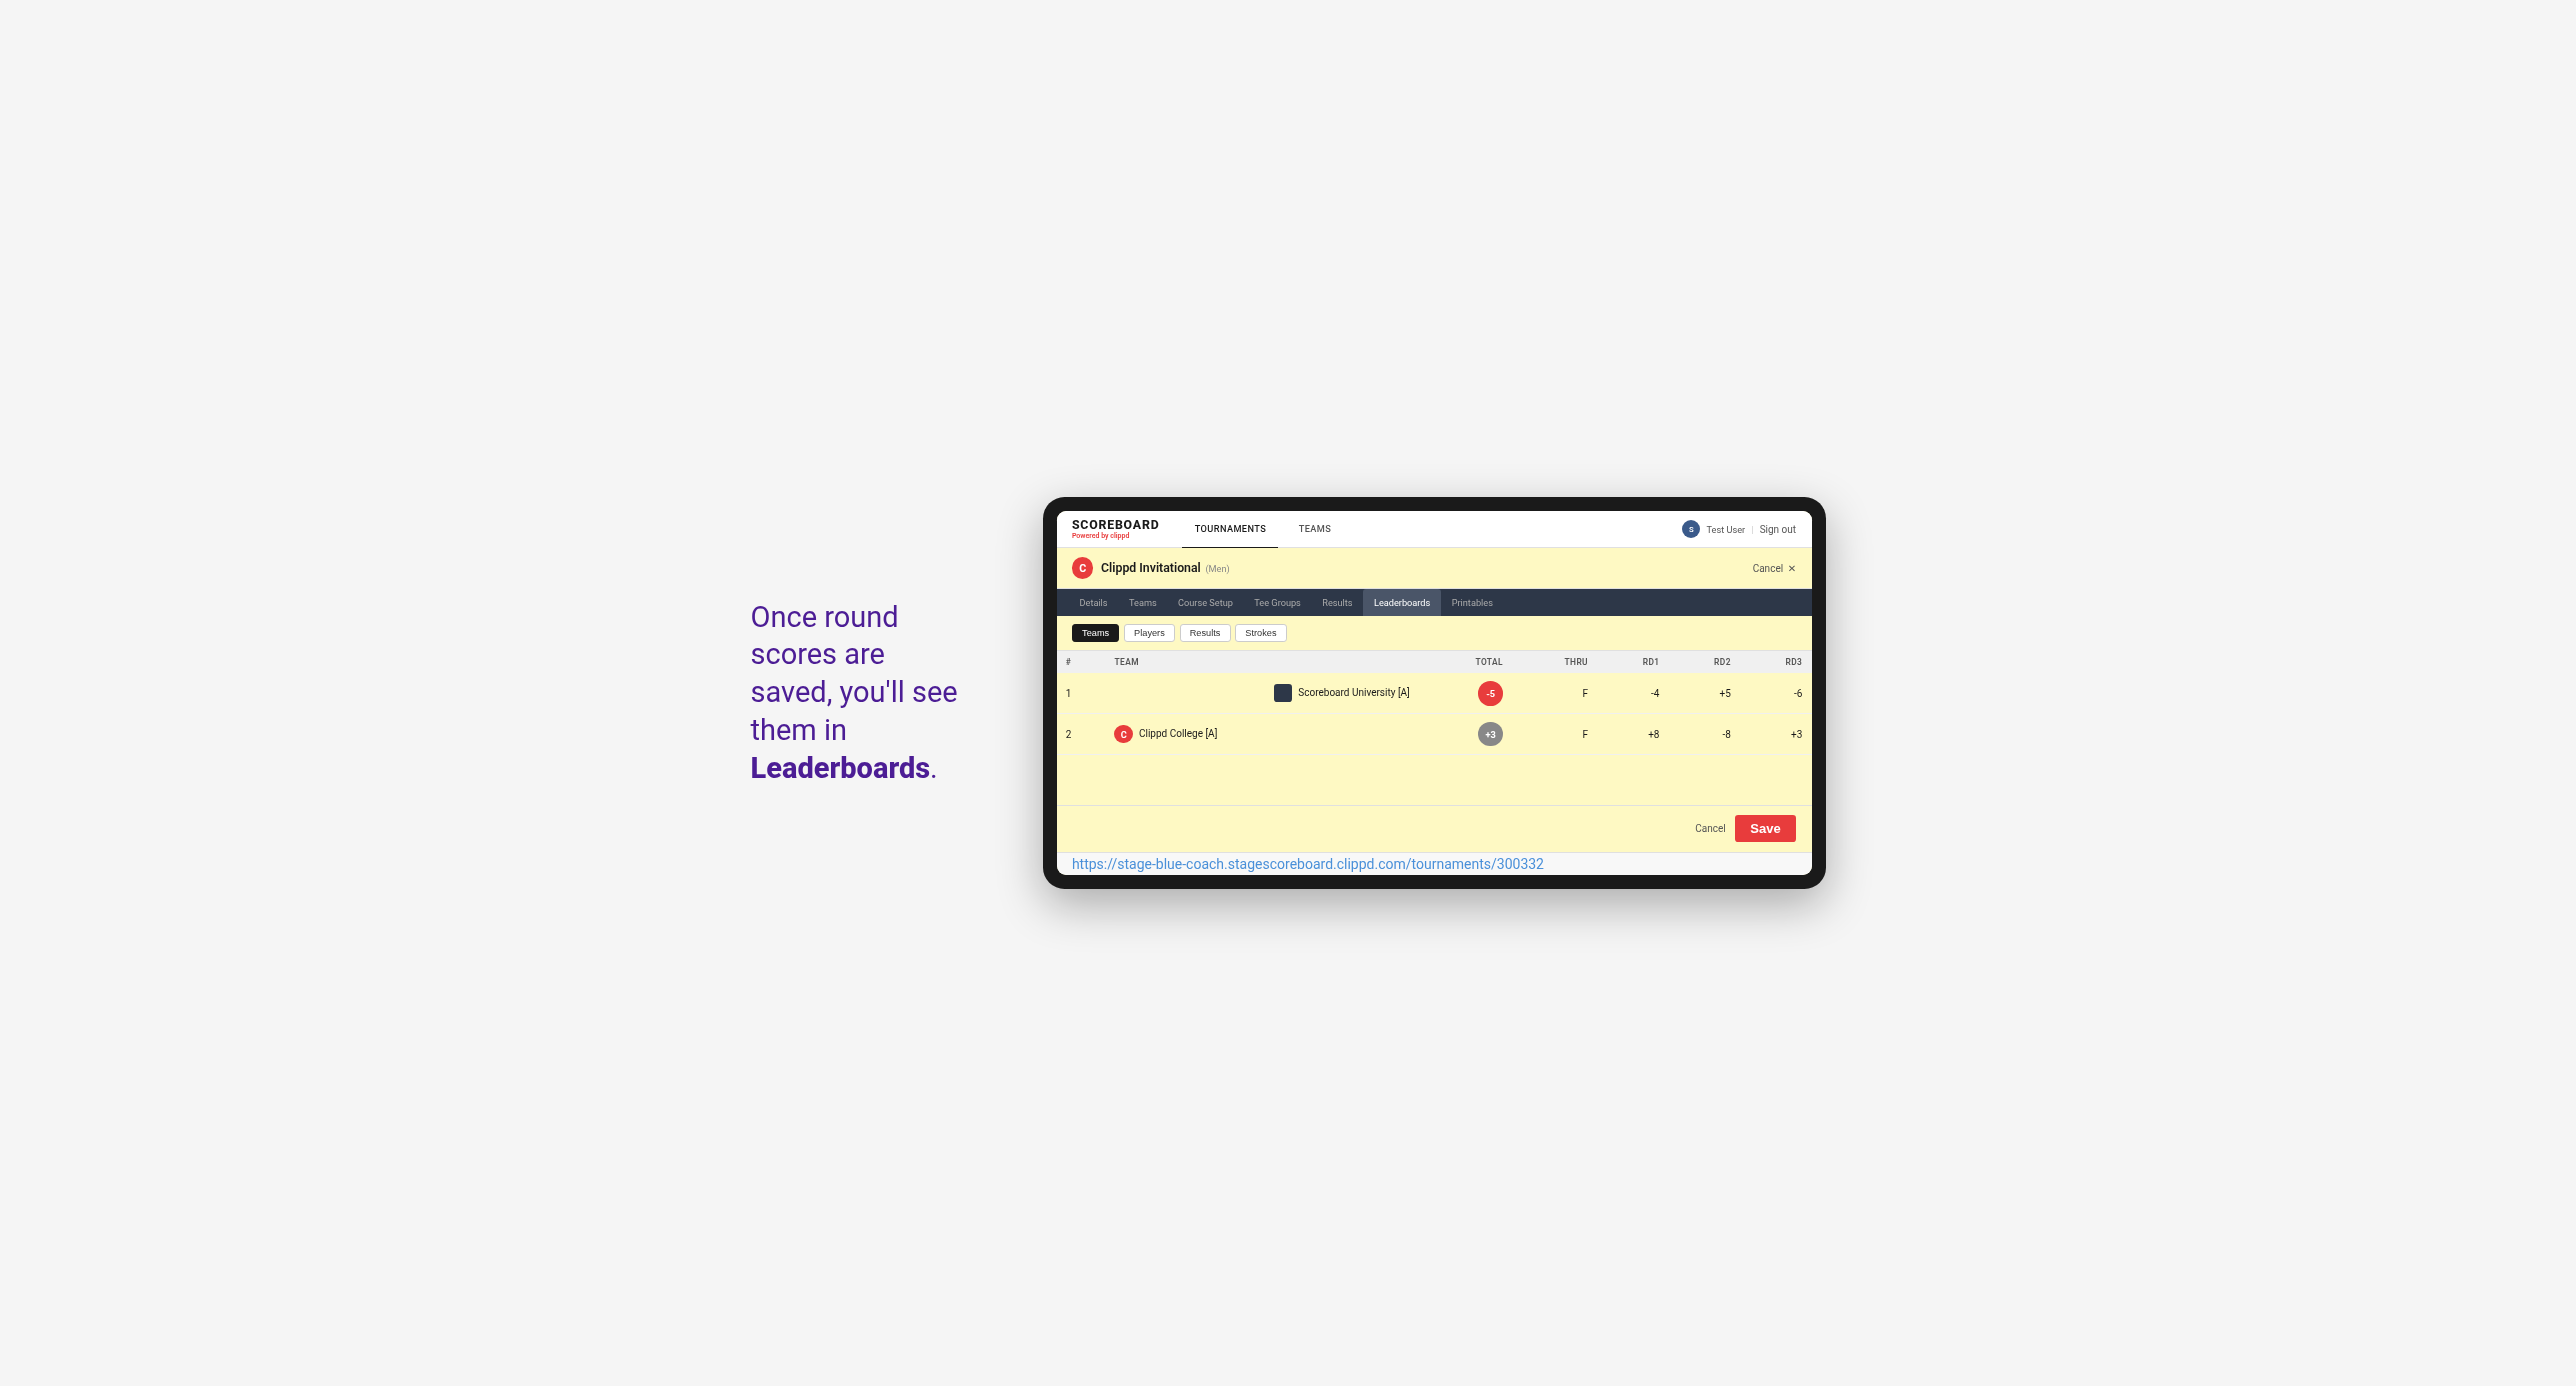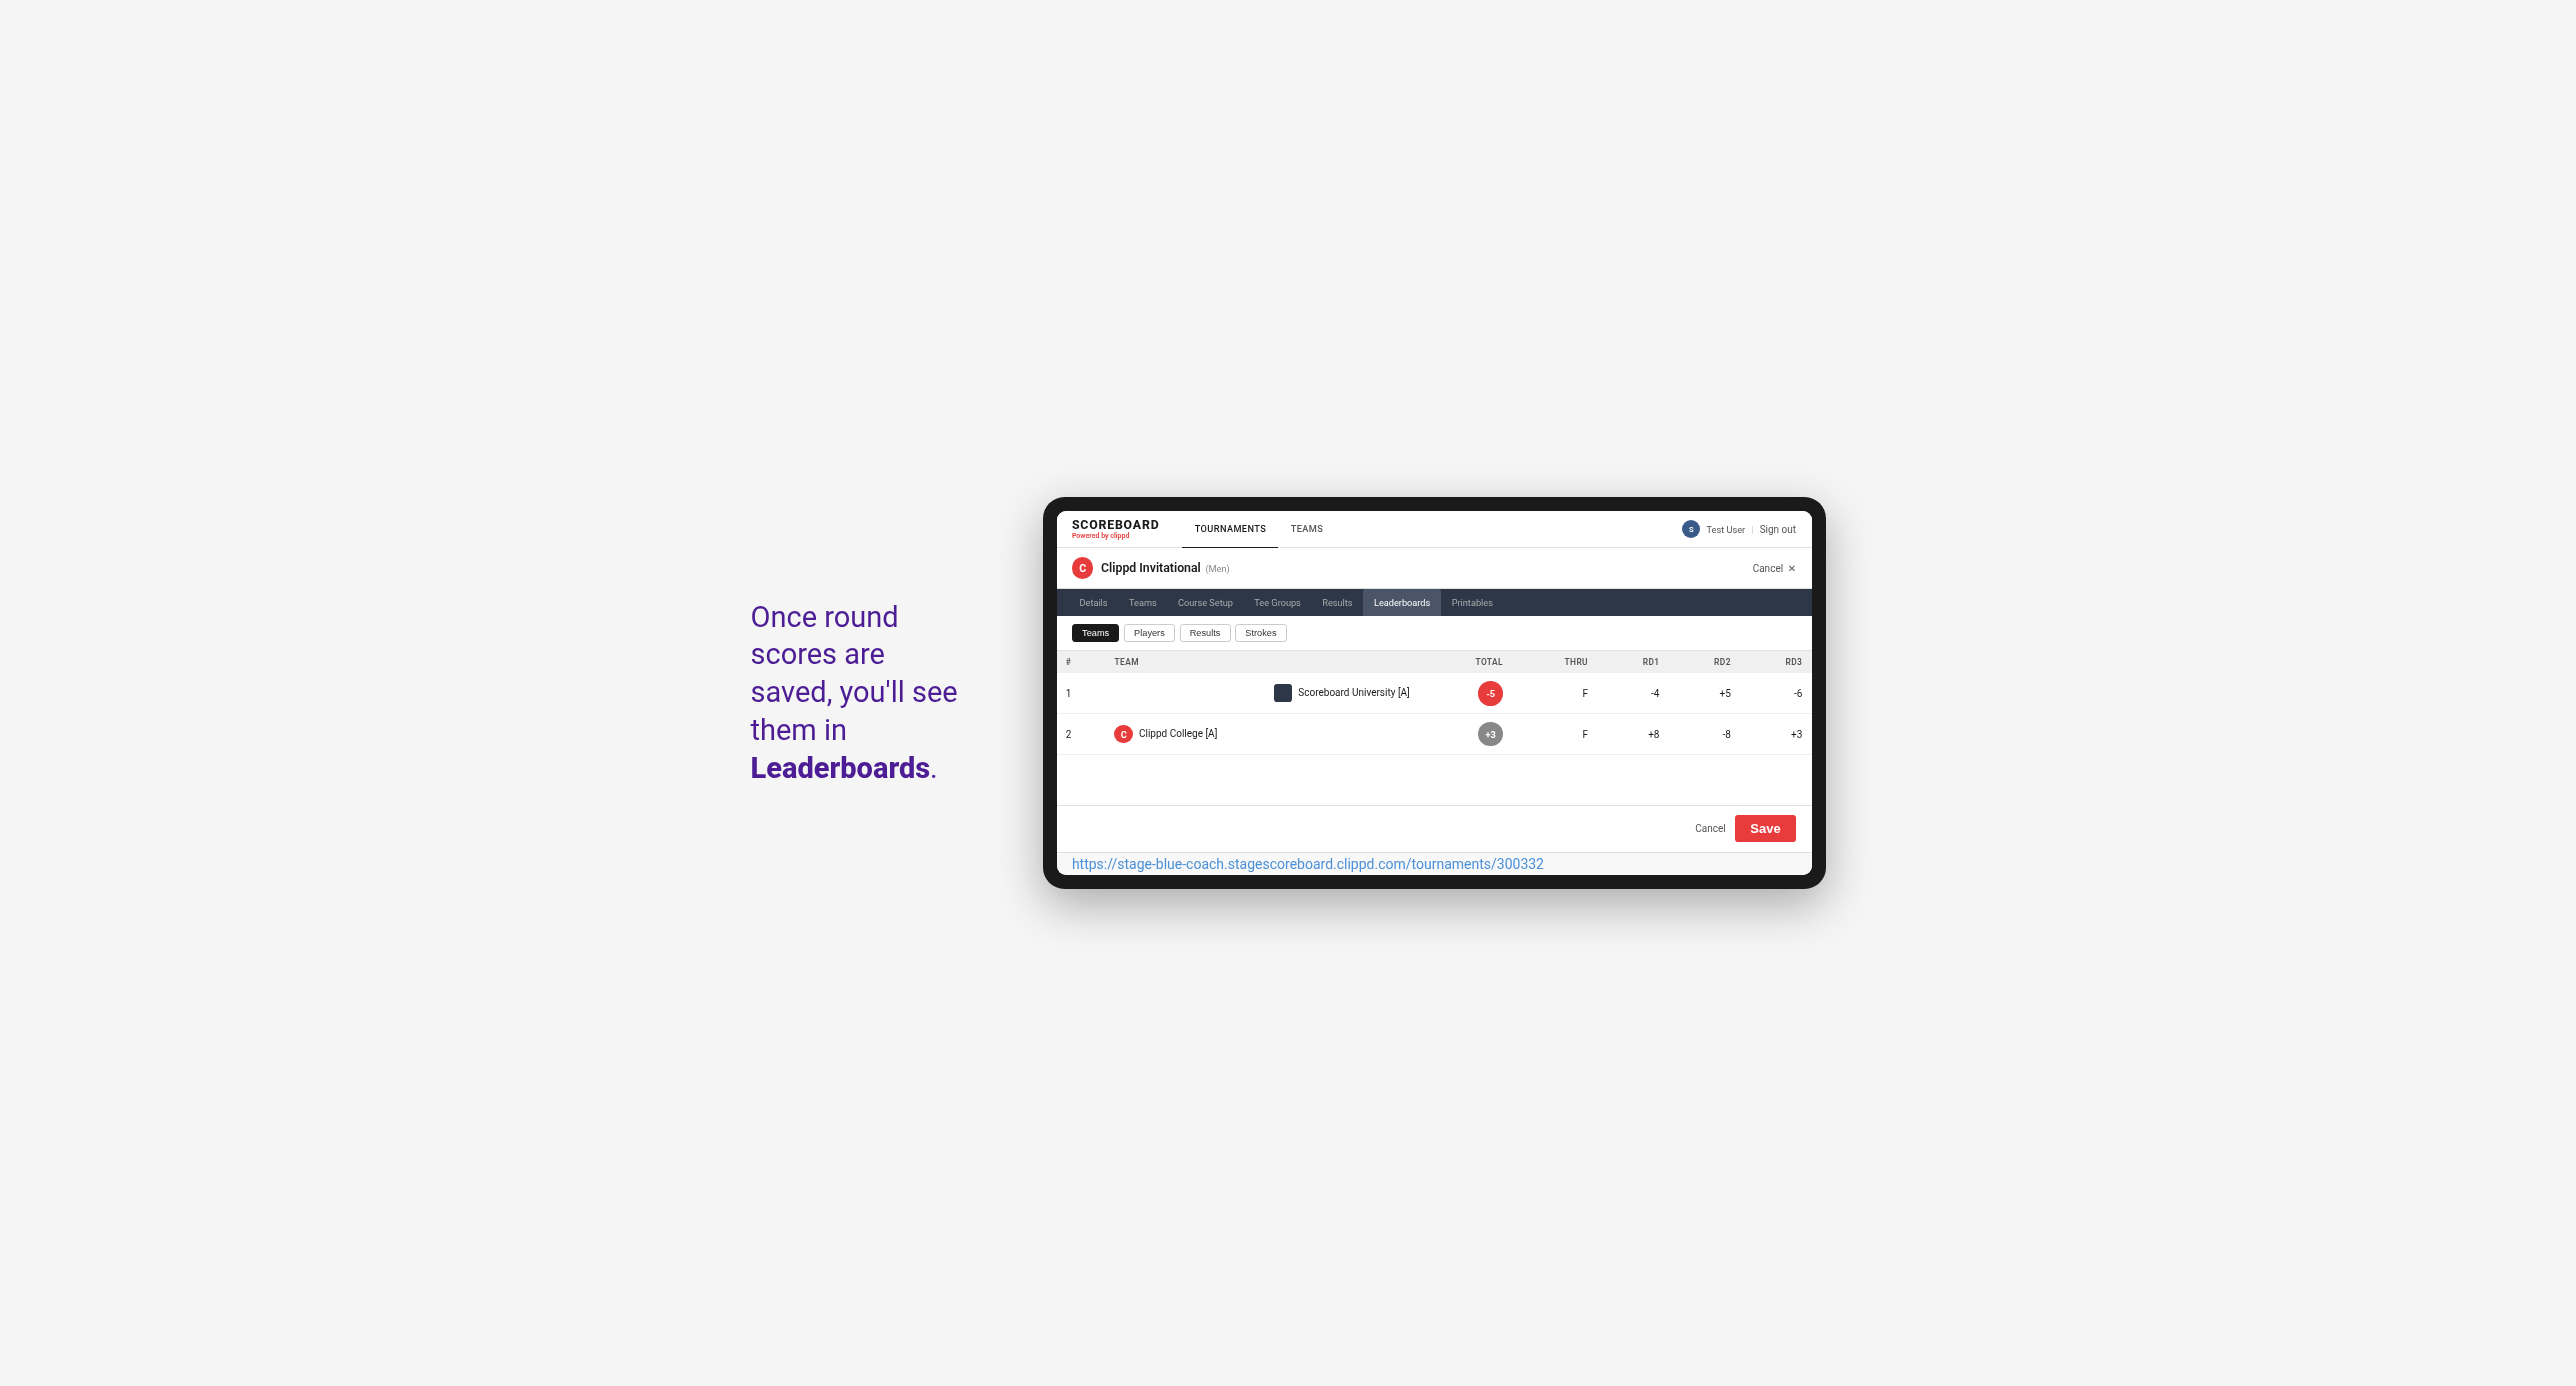--- a/index.html
+++ b/index.html
@@ -30,21 +30,21 @@
     }
     
     .tablet-frame {
       flex: 1;
       background: #1a1a1a;
       border-radius: 21.5px;
       padding: 14px;
       box-shadow: 0 15.4px 46px rgba(0,0,0,0.3);
     }
     .tablet-screen {
-      background: #ffffff;
+      background: #fef9c3;
       border-radius: 9.2px;
       overflow: hidden;
       width: 100%;
     }
     
     .app-header {
       display: flex;
       align-items: center;
       padding: 0 15.4px;
       height: 37px;
@@ -65,21 +65,21 @@
     .logo-sub {
       font-size: 7px;
       color: #888;
     }
     .logo-sub span {
       color: #e83c3c;
       font-weight: 600;
     }
     .nav-tabs {
       display: flex;
-      gap: 0;
+      gap: 8px;
     }
     .nav-tab {
       padding: 0 12.3px;
       height: 37px;
       display: flex;
       align-items: center;
       font-size: 9.2px;
       font-weight: 500;
       color: #555;
       cursor: pointer;

